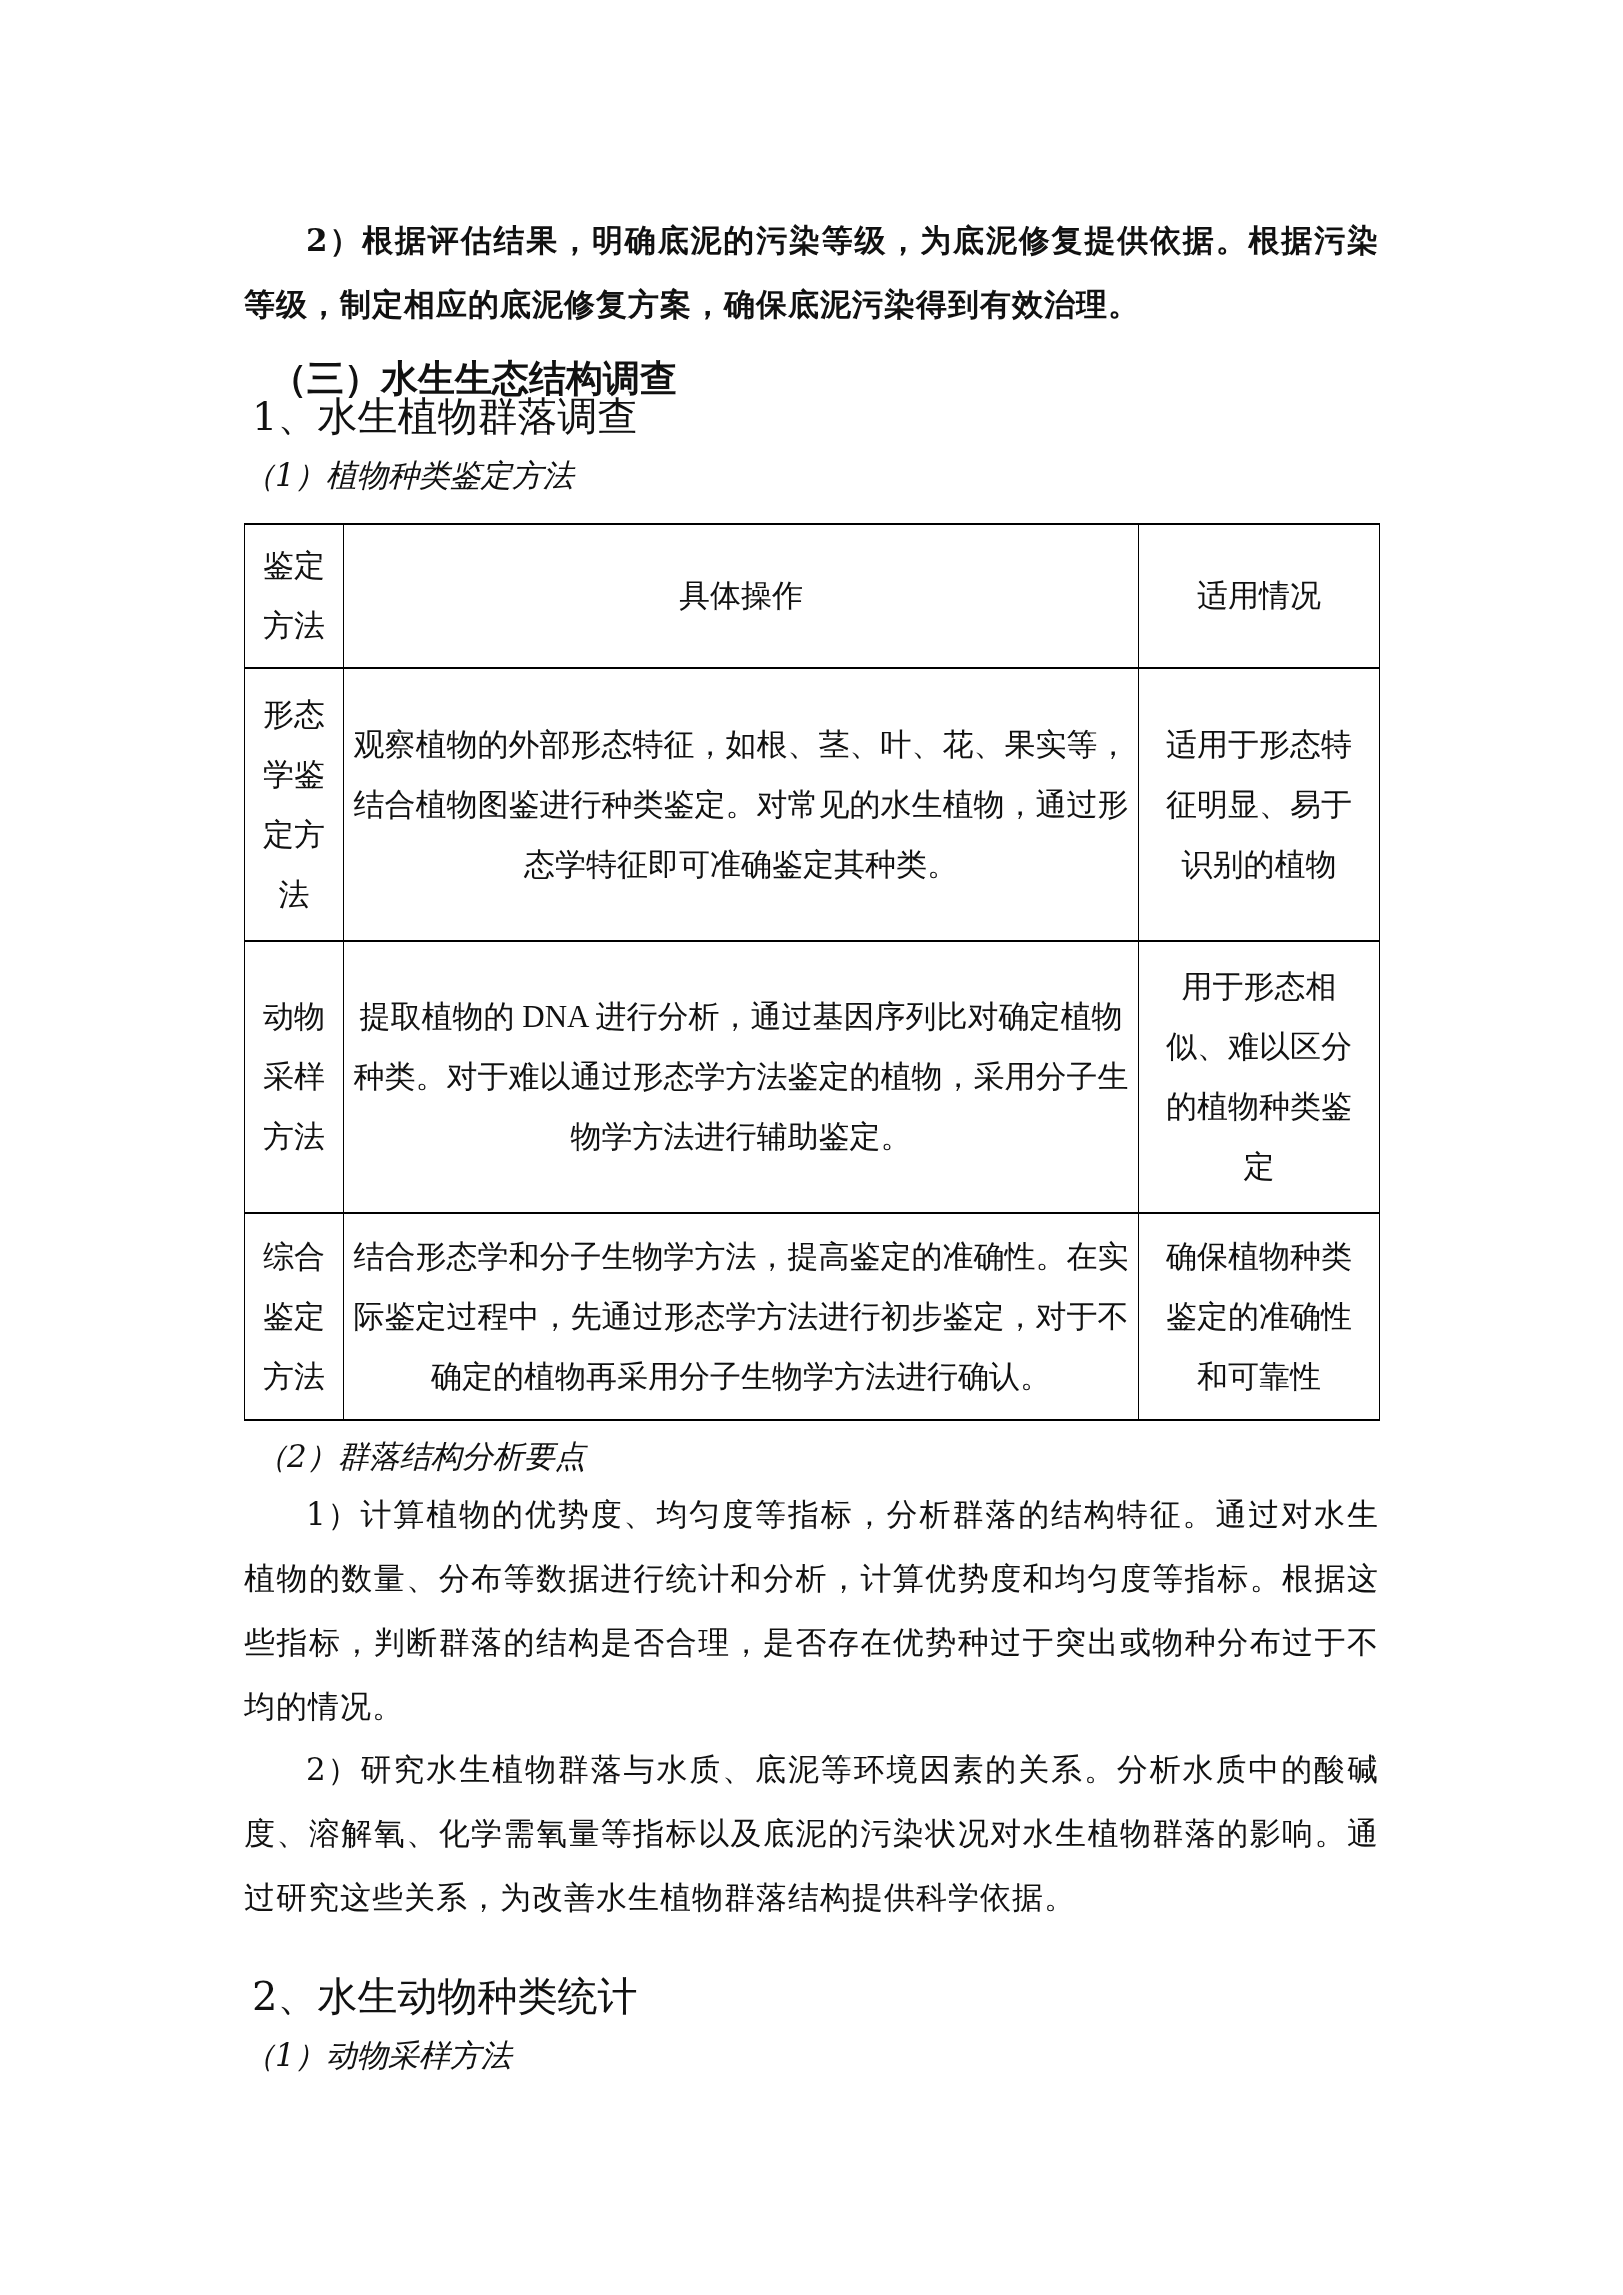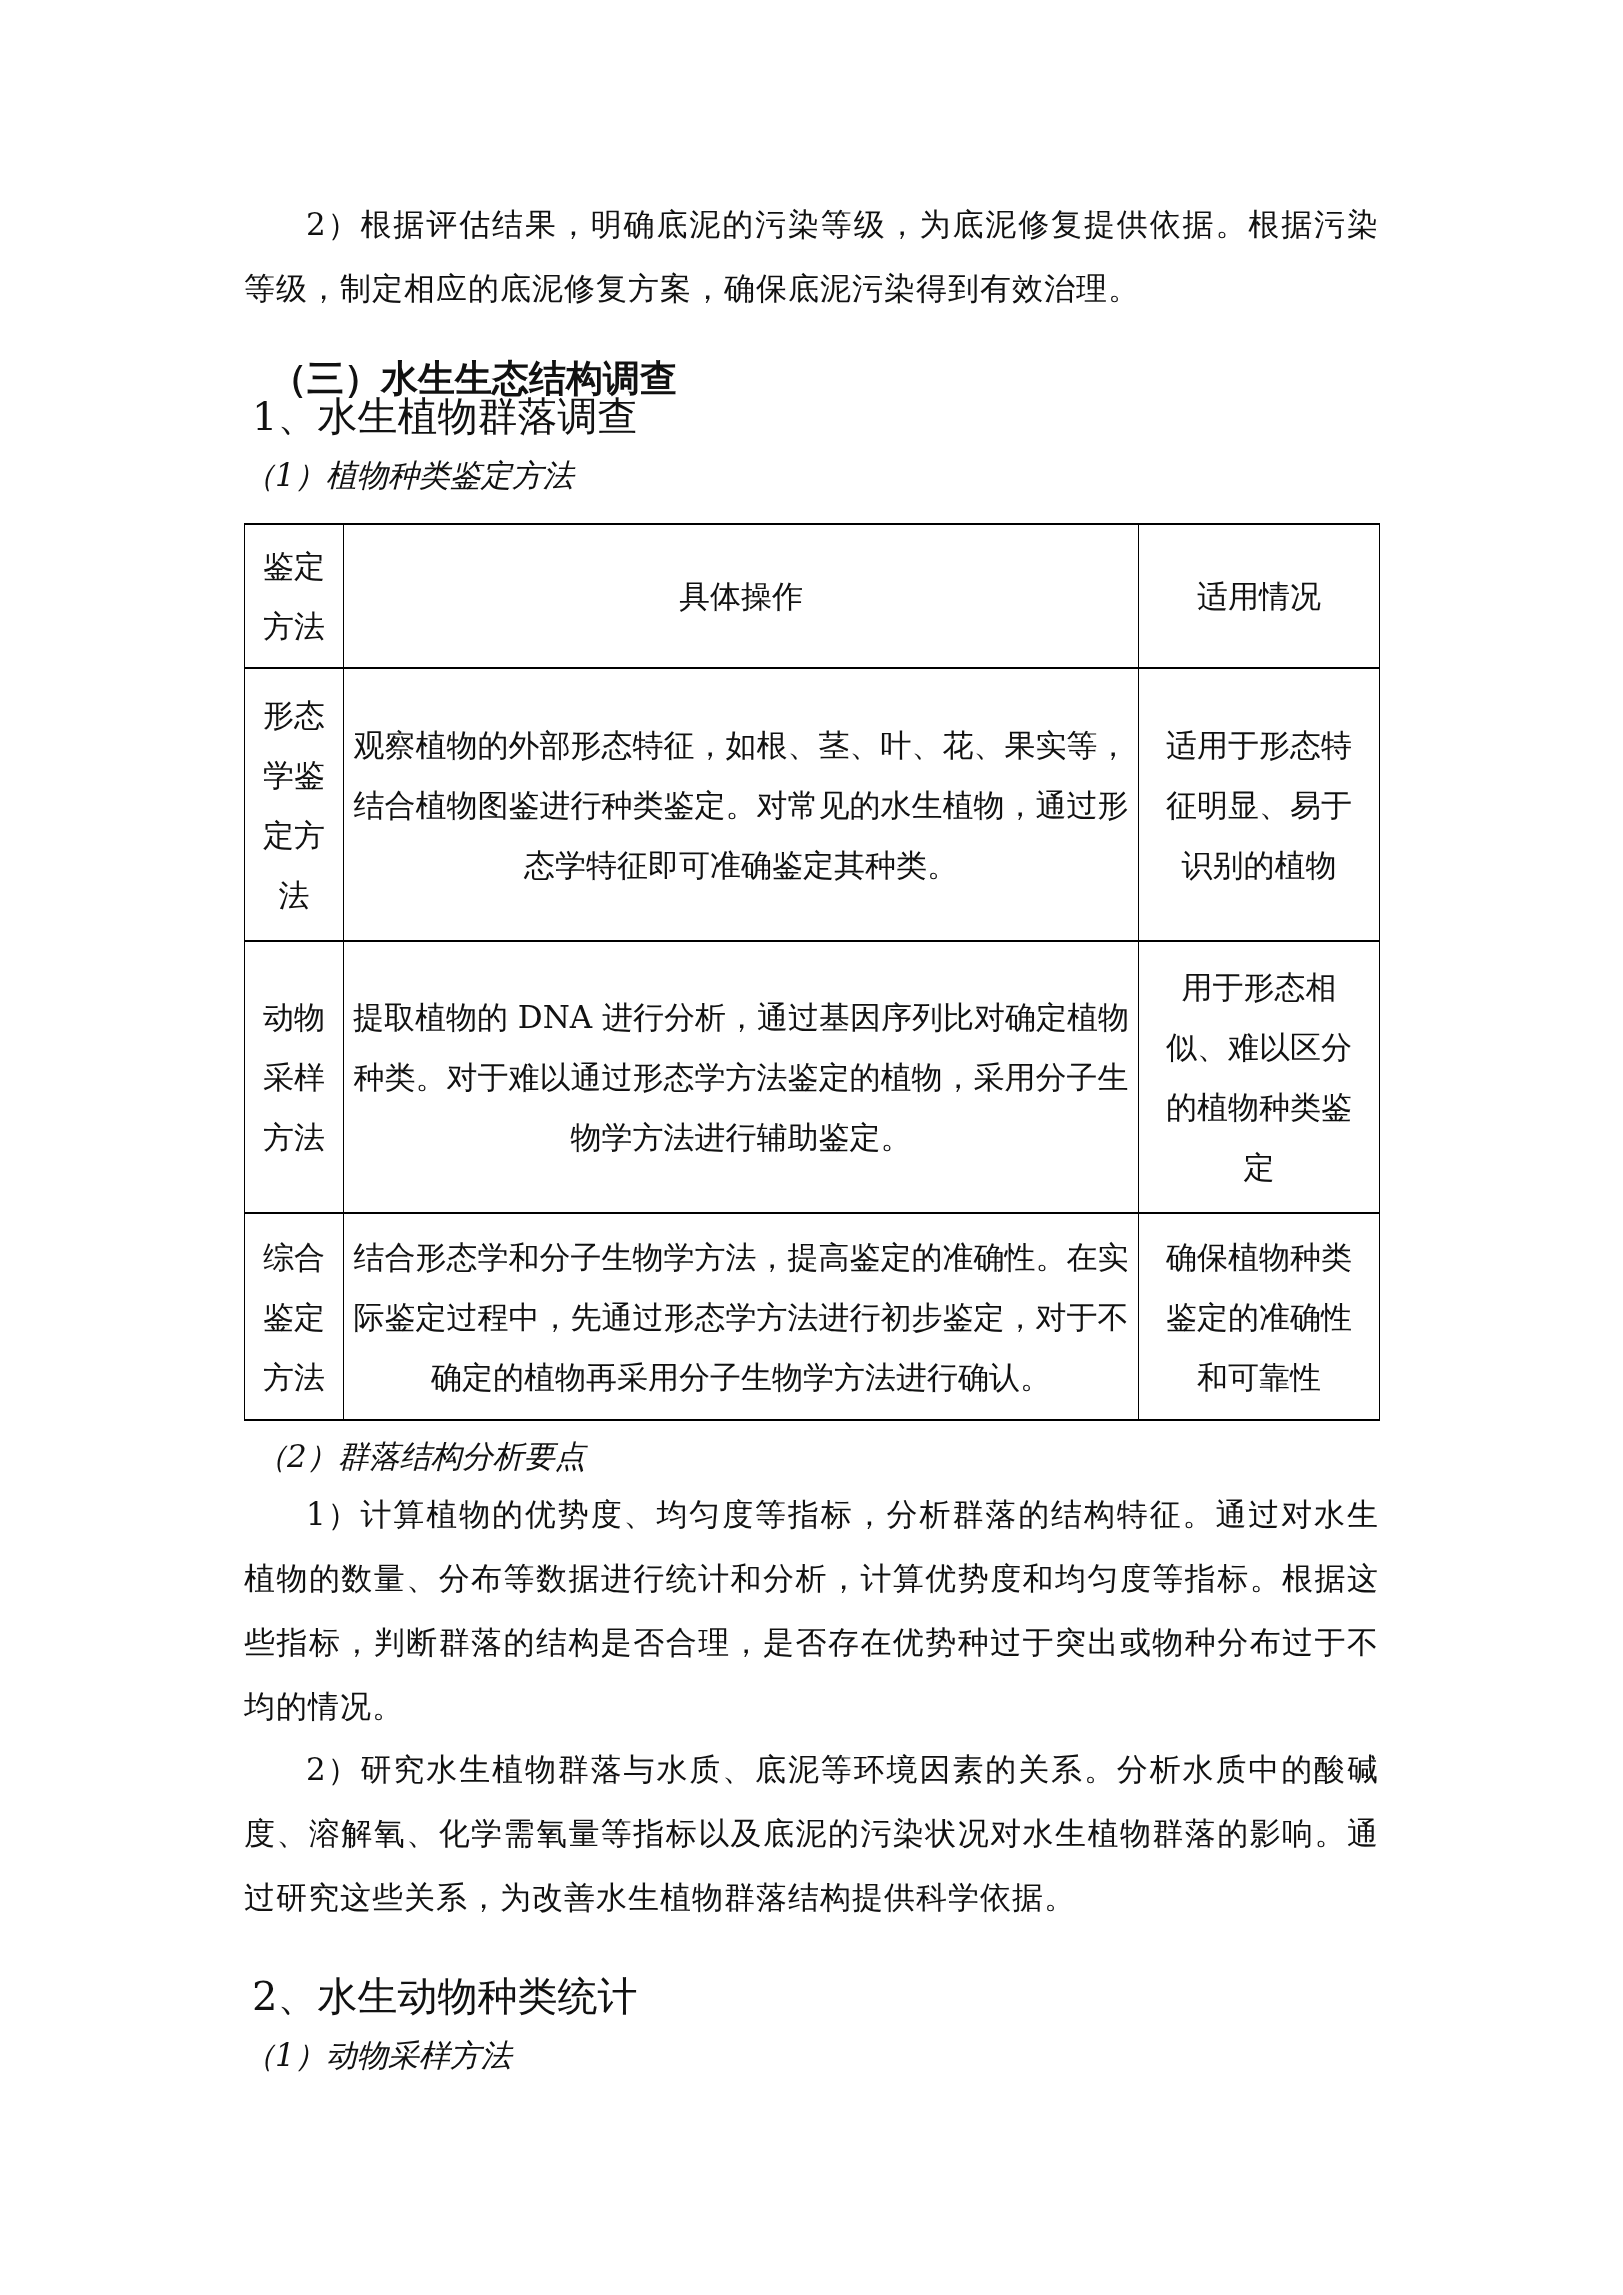--- a/index.html
+++ b/index.html
@@ -14,21 +14,21 @@
     font-size: 31px; line-height: 64px; letter-spacing: 1px;
     text-align: justify; text-indent: 62px; margin: 0;
   }
   .h2 { position: absolute; left: 11px; font-size: 37px; line-height: 52px; margin: 15px; font-weight: bold; }
   .h3 { position: absolute; left: 8px; font-size: 40px; line-height: 46px; margin: 0; font-weight: normal; }
   .h4 { position: absolute; left: 0; font-size: 31px; line-height: 46px; margin: 0; font-weight: normal; font-style: italic; }
 
   table.methods {
     position: absolute; left: 0; top: 523px;
     width: 1135px; border-collapse: collapse; table-layout: fixed;
-    font-size: 31px; line-height: 60px;
+    font-size: 31px; line-height: 60px; font-family: Liberation Serif, serif;
   }
   table.methods td, table.methods th {
     border-left: 1.3px solid #000; border-right: 1.3px solid #000;
     border-top: 2.6px solid #000; border-bottom: 2.6px solid #000;
     padding: 0 3.9px; vertical-align: middle; text-align: center; font-weight: normal;
   }
   table.methods col.c1 { width: 99px; }
   table.methods col.c2 { width: 795px; }
   table.methods col.c3 { width: 241px; }
   tr.hdr { height: 144px; }
@@ -37,21 +37,21 @@
   tr.r3 { height: 207px; }
   .cell-method { padding: 0 2.6px !important; }
   .cell-op { text-align: center; text-align-last: center; }
   .cell-use { text-align: left; text-align-last: center; padding: 0 17px !important; }
 </style>
 </head>
 <body>
 
 <div class="page">
 
-  <p class="para" style="top:192px;">2）根据评估结果，明确底泥的污染等级，为底泥修复提供依据。根据污染等级，制定相应的底泥修复方案，确保底泥污染得到有效治理。</p>
+  <p class="para" style="top:208px;font-weight:bold;">2）根据评估结果，明确底泥的污染等级，为底泥修复提供依据。根据污染等级，制定相应的底泥修复方案，确保底泥污染得到有效治理。</p>
 
   <h2 class="h2" style="top:337px;">（三）水生生态结构调查</h2>
 
   <h3 class="h3" style="top:393px;">1、水生植物群落调查</h3>
 
   <h4 class="h4" style="top:452px;">（1）植物种类鉴定方法</h4>
 
   <table class="methods">
     <colgroup>
         <col class="c1">

